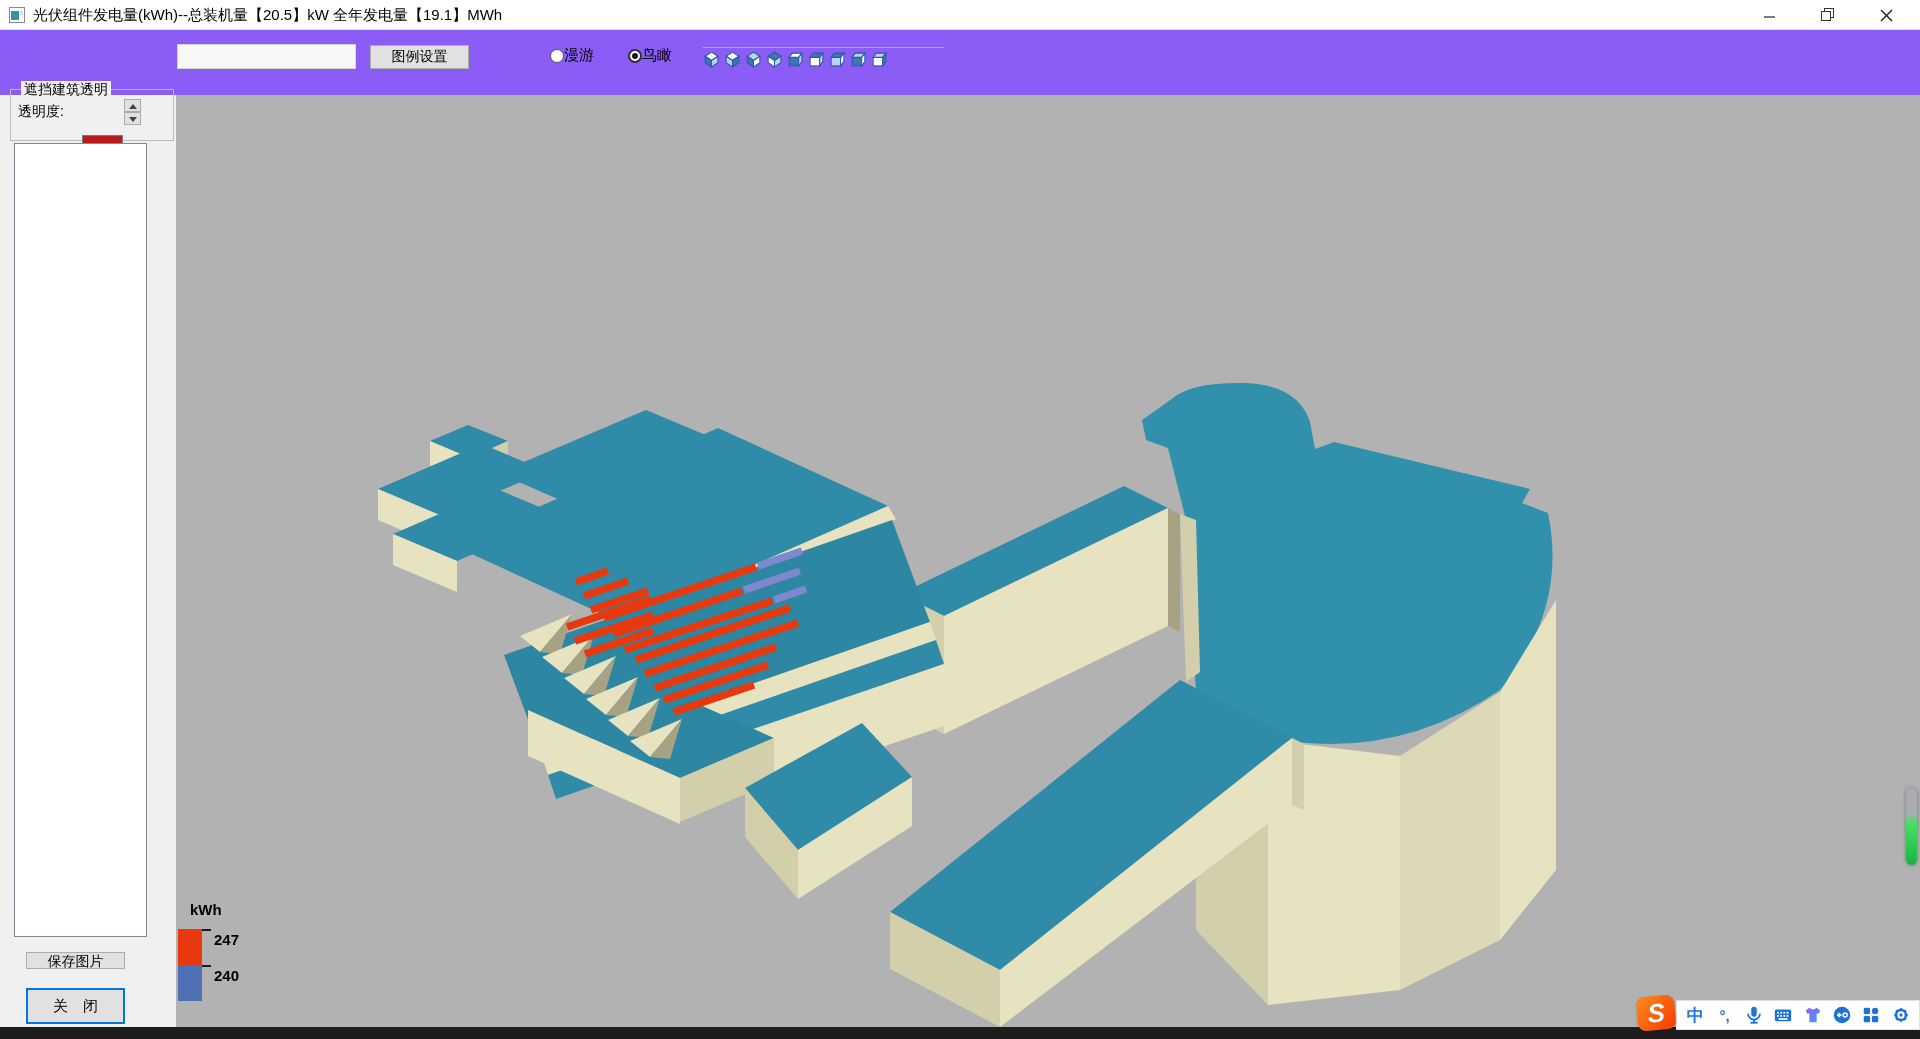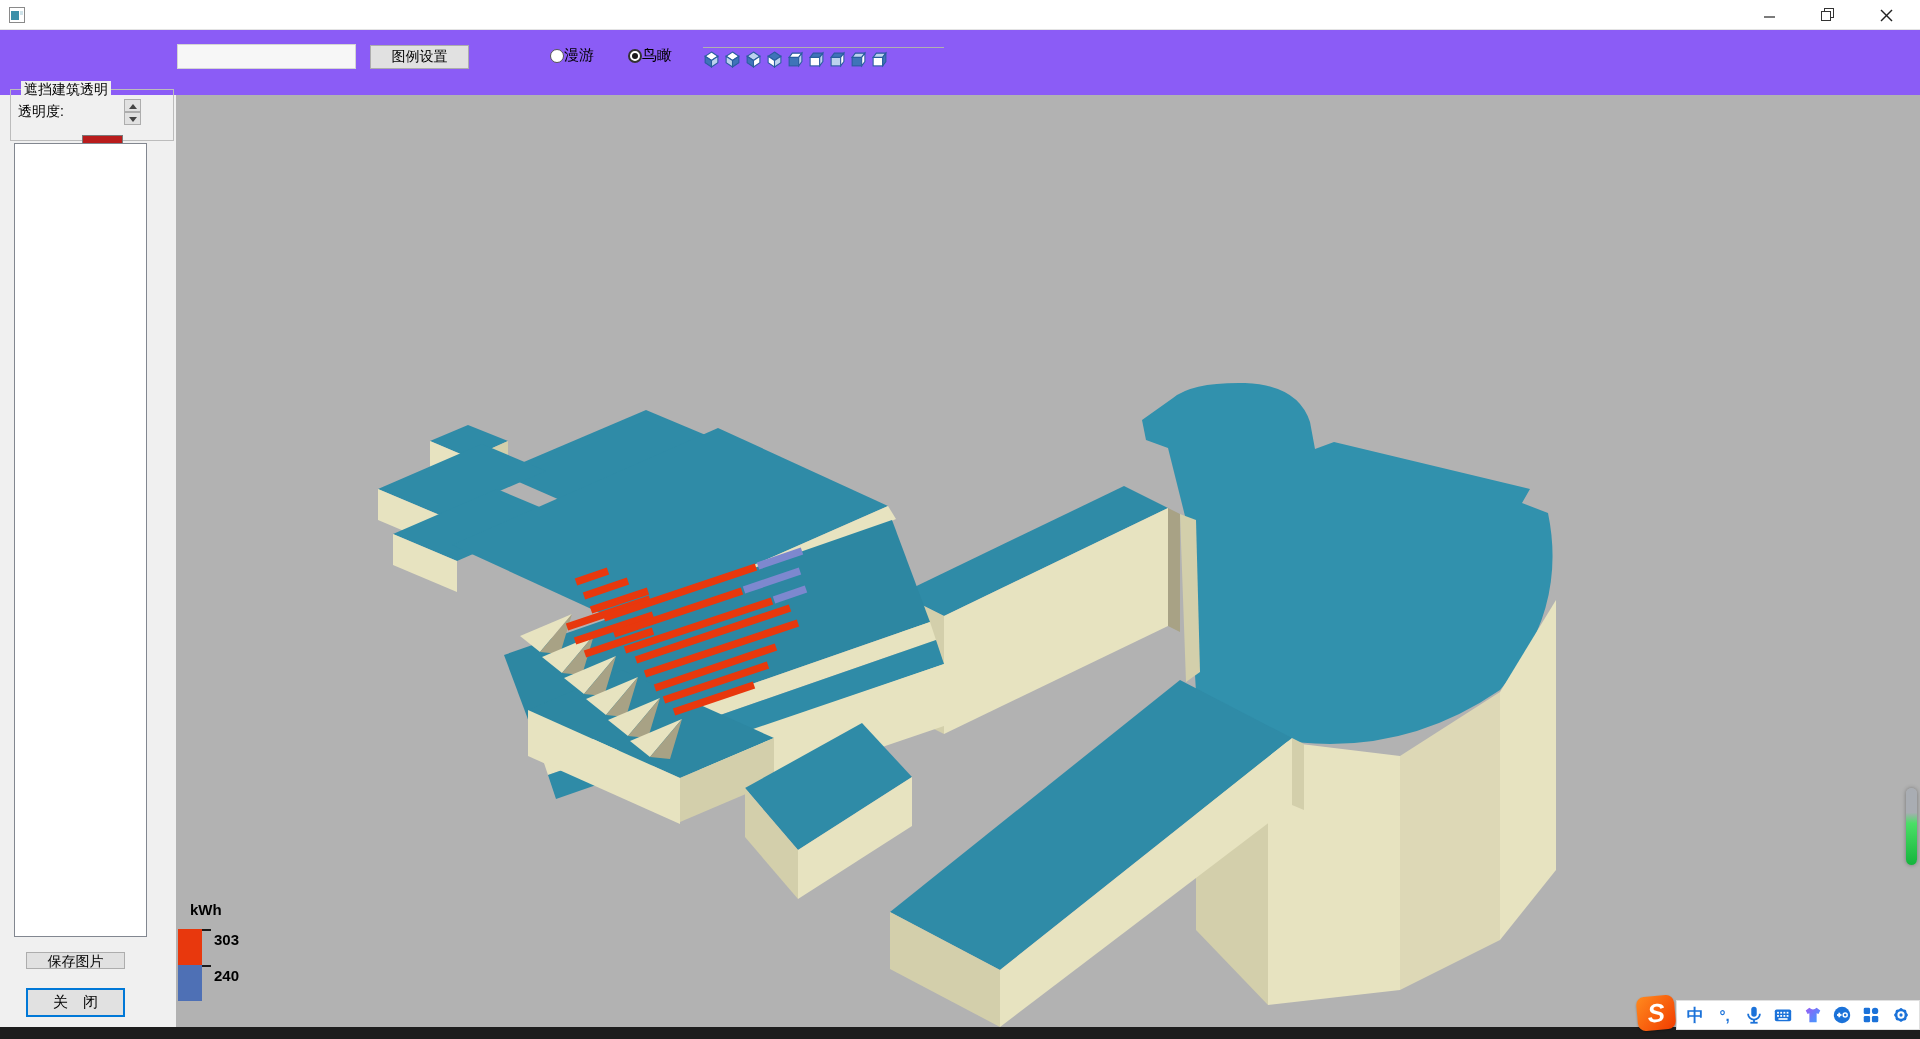--- a/index.html
+++ b/index.html
@@ -46,21 +46,21 @@
   .spin-btns { position:absolute; left:113px; top:9px; width:17px; height:26px;
     display:flex; flex-direction:column; }
   .spin-btn { flex:1; background:#e1e1e1; border:1px solid #adadad; position:relative; cursor:pointer; }
   .spin-btn.up::after, .spin-btn.down::after { content:''; position:absolute; left:4px;
     border-left:4px solid transparent; border-right:4px solid transparent; }
   .spin-btn.up::after { top:4px; border-bottom:5px solid #444; }
   .spin-btn.down::after { top:4px; border-top:5px solid #444; }
   .listbox { position:absolute; left:14px; top:48px; width:133px; height:794px;
     background:#fff; border:1px solid #828790; overflow:auto; }
   .save-btn { position:absolute; left:26px; top:857px; width:99px; height:17px; }
-  .close-btn { position:absolute; left:26px; top:893px; width:99px; height:29px;
+  .close-btn { position:absolute; left:26px; top:893px; width:99px; height:36px;
     border:2px solid #0078d7; font-size:15px; }
 
   
   .viewport { position:absolute; left:176px; top:95px; width:1744px; height:932px;
     background:#b2b2b2; cursor:grab; }
   .scene-svg { position:absolute; left:0; top:0; width:100%; height:100%; }
   .roof  { fill:#2f8ba7; } .roof2 { fill:#3191ad; } .roof3 { fill:#2d87a2; }
   .wl { fill:#e7e3c0; } .wm { fill:#d3cfab; } .wm2 { fill:#ddd8b6; } .wd { fill:#a8a285; }
   .pv-red  { stroke:#e8380d; stroke-width:7.5; }
   .pv-blue { stroke:#7d88cf; stroke-width:7.5; }
@@ -88,20 +88,21 @@
   .ime-logo { position:absolute; left:1637px; top:996px; width:38px; height:34px; z-index:6;
     background:linear-gradient(135deg,#ff8a1e,#f23c00); border-radius:8px; transform:rotate(-5deg);
     display:flex; align-items:center; justify-content:center; color:#fff; font-weight:bold;
     font-style:italic; font-size:26px; cursor:pointer; box-shadow:0 1px 2px rgba(0,0,0,.3); }
 </style>
 </head>
 <body>
 
 <div class="titlebar">
   <span class="app-icon"></span>
+  <span class="title-text">光伏组件发电量(kWh)--总装机量【20.5】kW 全年发电量【19.1】MWh</span>
   <div class="win-btn" style="left:1747px;">
     <svg width="12" height="12">
         <line x1="0" y1="8" x2="11" y2="8" stroke="#333" stroke-width="1.3"></line>
       </svg>
   </div>
   <div class="win-btn" style="left:1805px;">
     <svg width="14" height="14">
       <rect x="3.5" y="0.5" width="9" height="9" fill="#fff" stroke="#333"></rect>
       <rect x="0.5" y="3.5" width="9" height="9" fill="#fff" stroke="#333"></rect>
     </svg>
@@ -287,21 +288,21 @@
     </g>
   </svg>
 
   <div class="vlegend">
     <div class="vlegend-unit">kWh</div>
     <div class="vlegend-bar">
       <div class="sw" style="background: rgb(232, 56, 13);"></div>
       <div class="sw" style="background: rgb(78, 112, 181);"></div>
       <div class="vtick" style="top:0;"></div>
       <div class="vtick" style="top:36px;"></div>
-      <div class="vlab" style="top:2px;">303</div>
+      <div class="vlab" style="top:2px;">247</div>
       <div class="vlab" style="top:38px;text-align:right;">240</div>
     </div>
   </div>
 </div>
 
 <div class="edge-slider"></div>
 
 <div class="taskbar-strip"></div>
 
 <div class="ime-logo">S</div>

